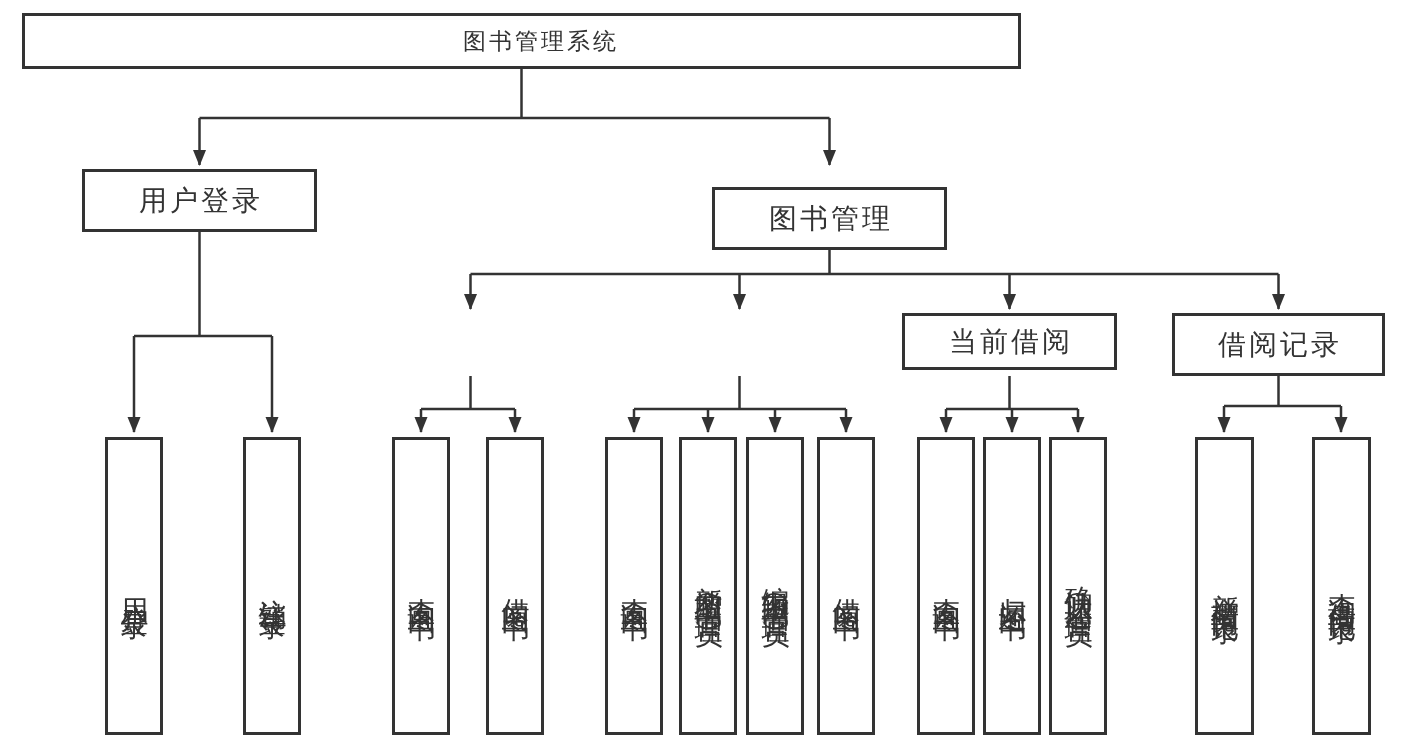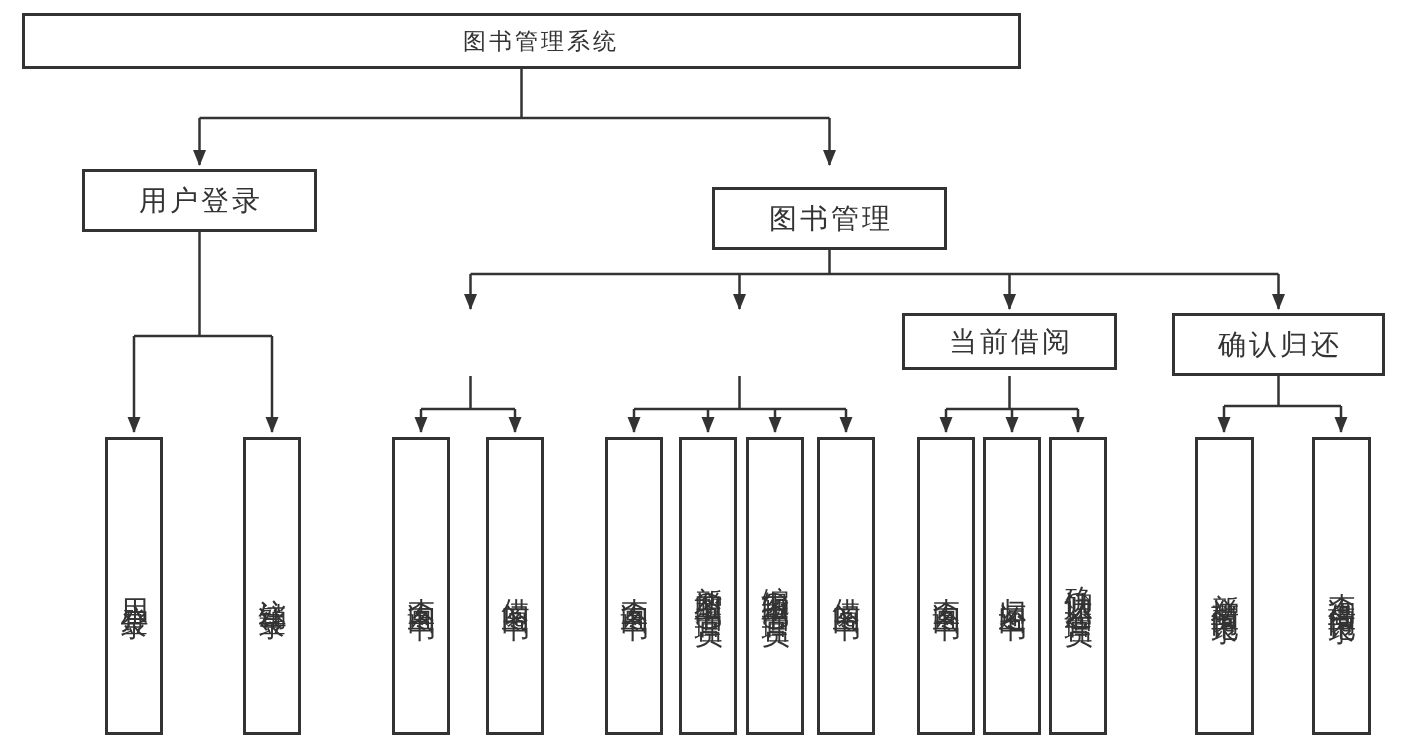--- a/index.html
+++ b/index.html
@@ -113,21 +113,21 @@
       <path d="M1341,406 V432" marker-end="url(#arr)"></path>
     </g>
   </svg>
 
   <div class="node h root" style="left:22px; top:13px; width:999px; height:56px">图书管理系统</div>
 
   <div class="node h" style="left:82px; top:169px; width:235px; height:63px">用户登录</div>
   <div class="node h" style="left:712px; top:187px; width:235px; height:63px">图书管理</div>
 
   <div class="node h" style="left:902px; top:313px; width:215px; height:57px">当前借阅</div>
-  <div class="node h" style="left:1172px; top:313px; width:213px; height:63px">确认归还</div>
+  <div class="node h" style="left:1172px; top:313px; width:213px; height:63px">借阅记录</div>
 
   <div class="node v" style="left:105px; top:437px; width:58px; height:298px">用户登录</div>
   <div class="node v" style="left:243px; top:437px; width:58px; height:298px">注销登录</div>
 
   <div class="node v" style="left:392px; top:437px; width:58px; height:298px">查询图书</div>
   <div class="node v" style="left:486px; top:437px; width:58px; height:298px">借阅图书</div>
 
   <div class="node v" style="left:605px; top:437px; width:58px; height:298px">查询图书</div>
   <div class="node v" style="left:679px; top:437px; width:58px; height:298px">新增图书（管理员）</div>
   <div class="node v" style="left:746px; top:437px; width:58px; height:298px">编辑图书（管理员）</div>

